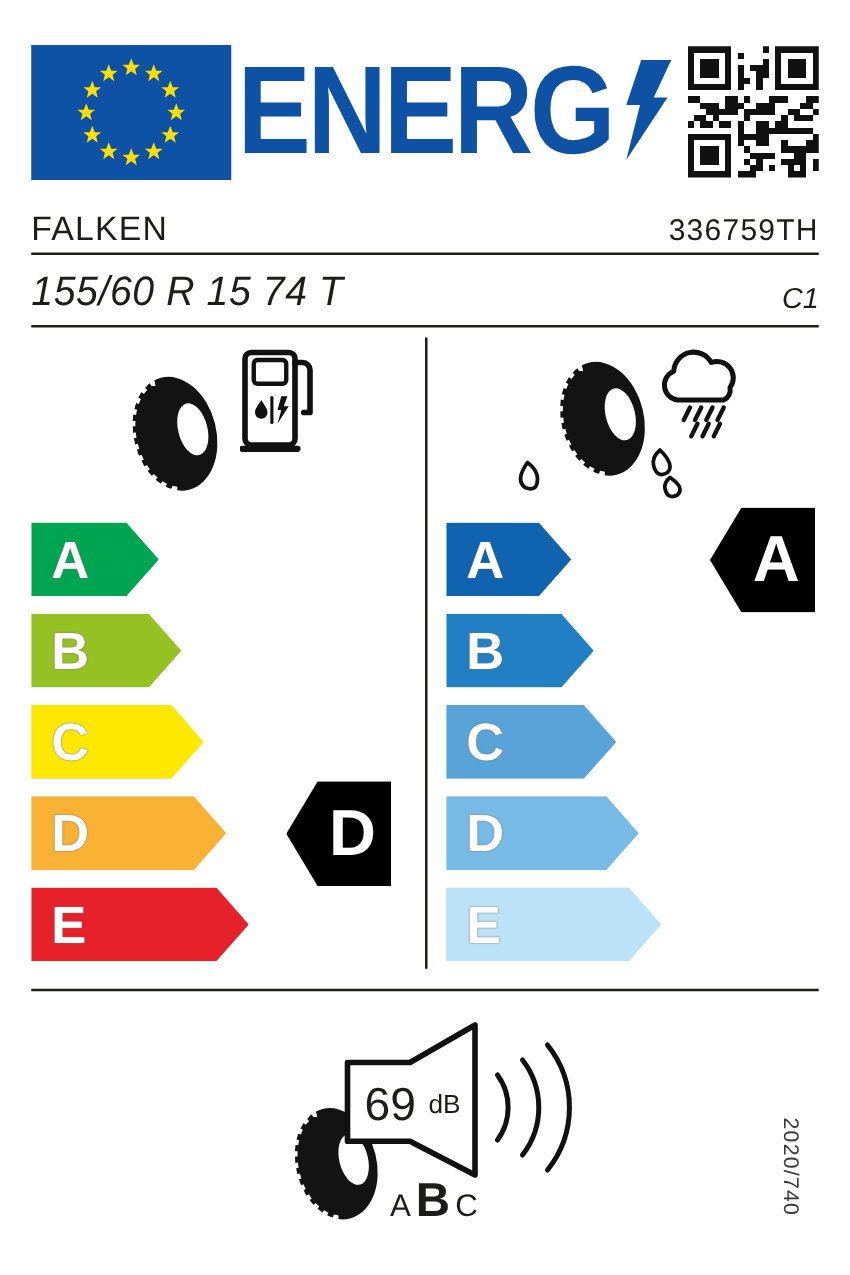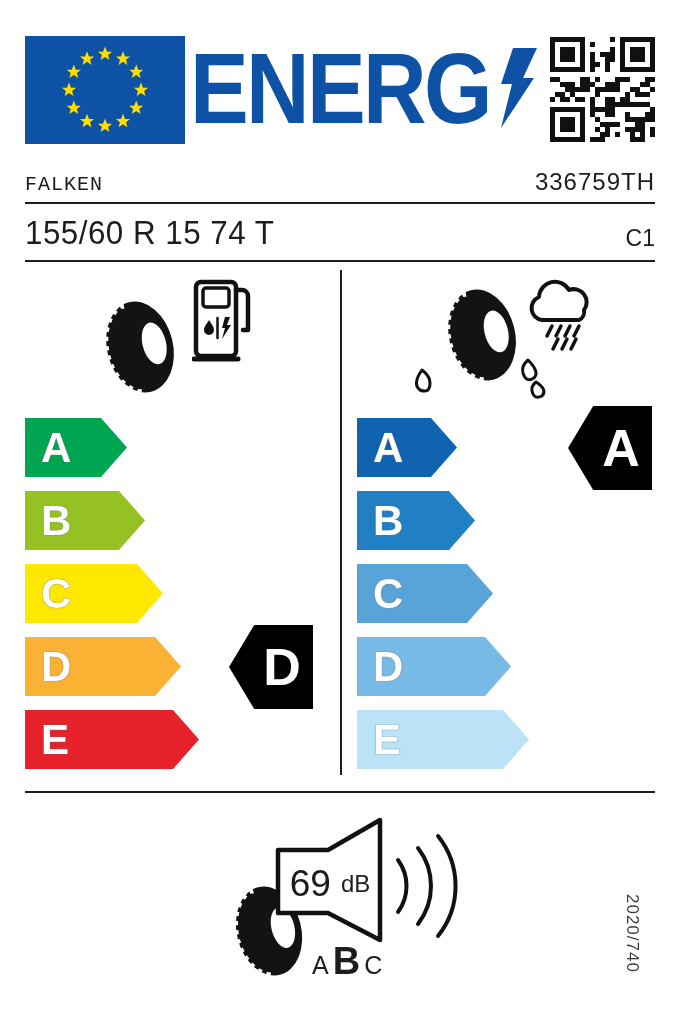--- a/index.html
+++ b/index.html
@@ -16,23 +16,23 @@
   .flag{position:absolute;left:25px;top:36px;width:160px;height:108px;background:var(--blue);}
   .energ{position:absolute;left:190px;top:40px;height:96px;display:flex;align-items:center;
          font-size:100px;font-weight:bold;letter-spacing:-3px;color:var(--blue);
          transform:scaleX(.88);transform-origin:left center;white-space:nowrap;}
   .bolt{position:absolute;left:497px;top:48px;}
   .qr{position:absolute;left:550px;top:37px;width:105px;height:105px;}
 
   
   .row-line{position:absolute;left:25px;width:630px;height:2px;background:var(--ink);}
   .brand-row{position:absolute;left:25px;top:168px;width:630px;display:flex;justify-content:space-between;align-items:baseline;}
-  .brand{font-size:20px;letter-spacing:1px;font-family:Liberation Mono, monospace;}
+  .brand{font-size:27px;letter-spacing:1px;}
   .article{font-size:24px;letter-spacing:1px;}
-  .size-row{position:absolute;left:25px;top:214px;width:630px;display:flex;justify-content:space-between;align-items:flex-end;}
+  .size-row{position:absolute;left:25px;top:214px;width:630px;display:flex;justify-content:space-between;align-items:flex-end;font-style:italic;}
   .tiresize{font-size:33px;letter-spacing:.5px;transform:scaleX(.95);transform-origin:left bottom;}
   .tireclass{font-size:23px;}
 
   
   .vdivider{position:absolute;left:340px;top:270px;width:2px;height:505px;background:var(--ink);}
 
   .icon-abs{position:absolute;}
 
   
   .scale{position:absolute;top:418px;display:flex;flex-direction:column;gap:14px;}
@@ -49,21 +49,21 @@
      clip-path:polygon(0 50%,30% 0,100% 0,100% 100%,30% 100%);
      display:flex;align-items:center;justify-content:center;padding-left:22px;}
   .indicator .ind-letter{color:#fff;font-weight:bold;font-size:52px;}
   .indicator.fuel-ind{left:229px;}
   .indicator.wet-ind{left:568px;}
 
   
   .horn-text{position:absolute;left:276px;top:864px;width:108px;height:40px;
      display:flex;align-items:center;justify-content:center;gap:10px;}
   .horn-text .db-val{font-size:37px;}
-  .horn-text .db-unit{font-size:24px;}
+  .horn-text .db-unit{font-size:21px;}
   .abc{position:absolute;left:312px;top:940px;display:flex;align-items:baseline;gap:3px;}
   .abc span{font-size:25px;letter-spacing:1px;}
   .abc span.big{font-size:38px;font-weight:bold;}
 
   .reg{position:absolute;left:622px;top:894px;writing-mode:vertical-rl;
      font-size:17px;letter-spacing:1px;color:#3a3a3a;}
 
   svg{display:block;}
 </style>
 </head>

